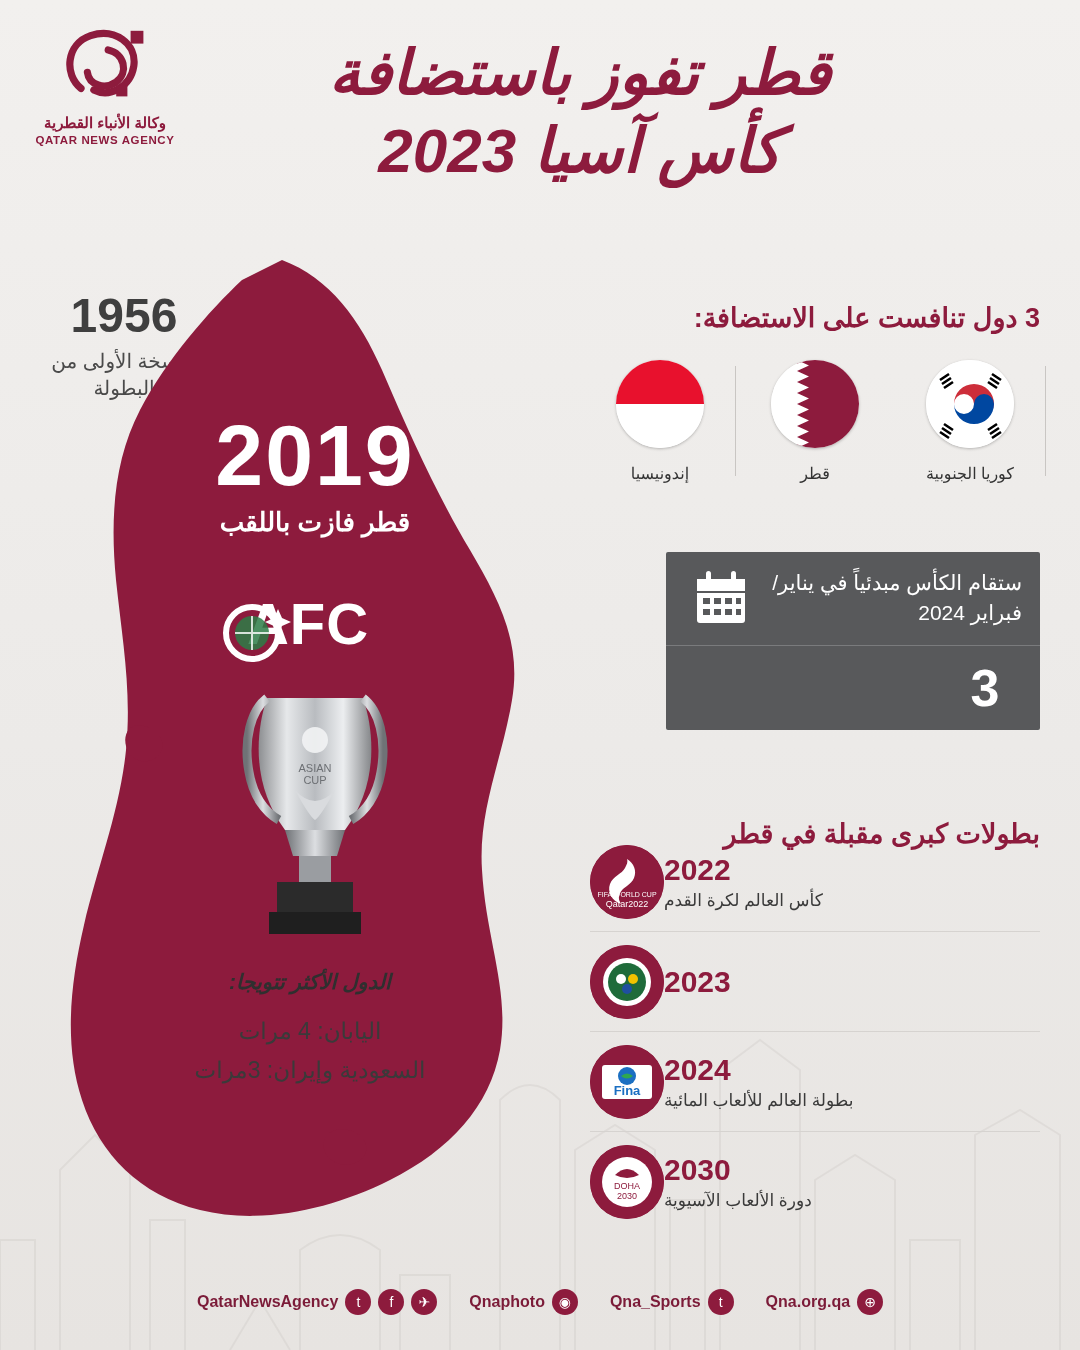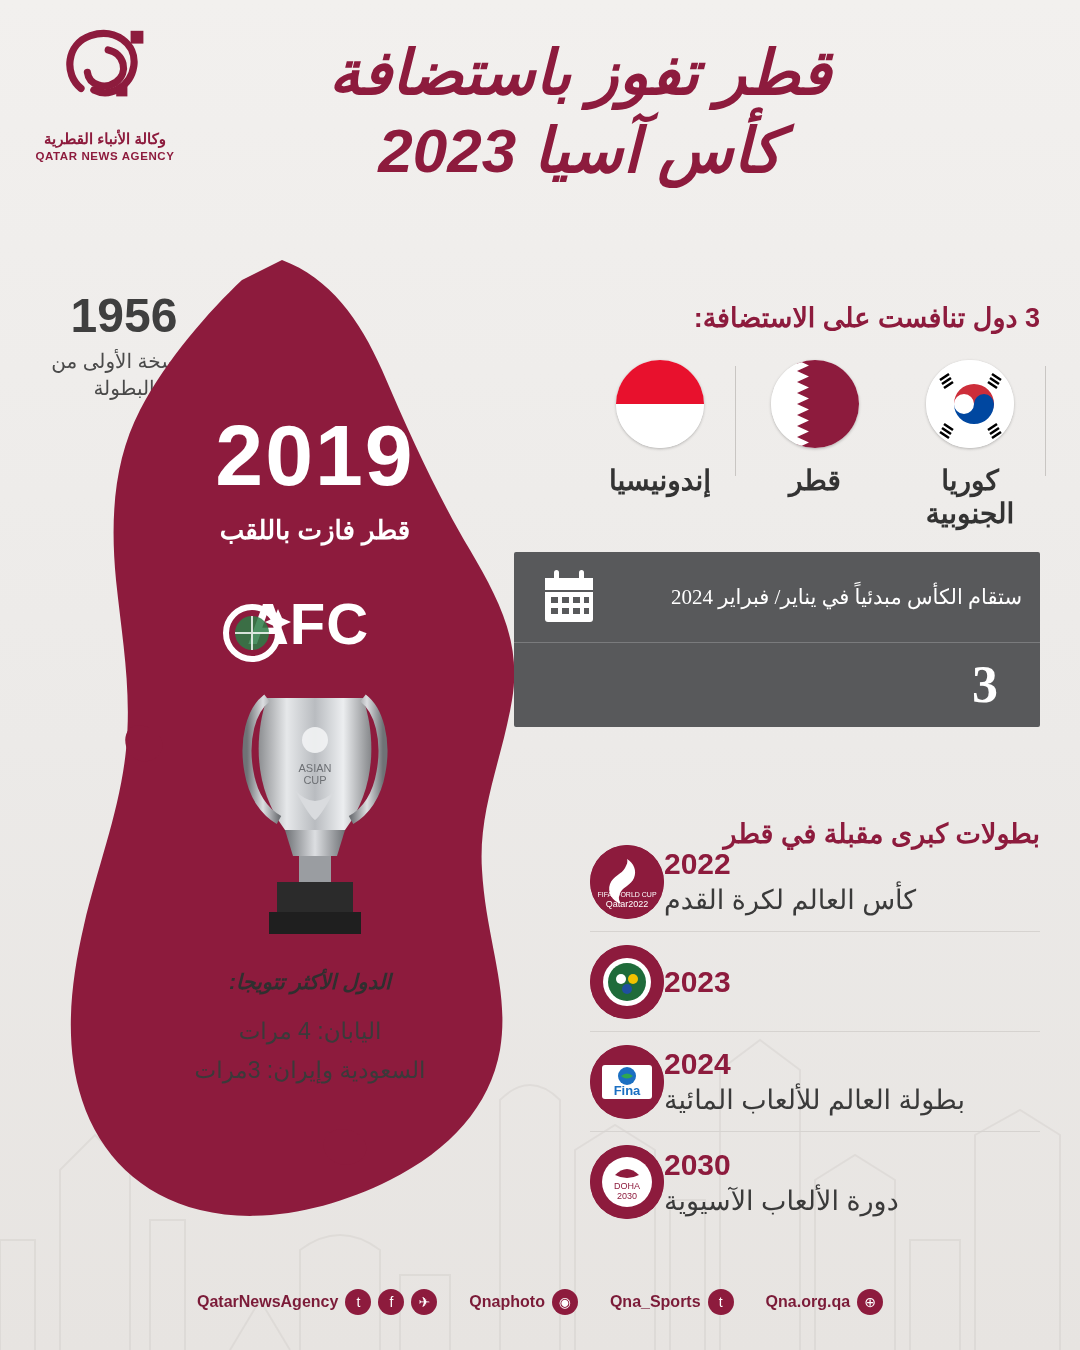--- a/index.html
+++ b/index.html
@@ -33,42 +33,42 @@
     color: #8d1b3d;
     font-size: 62px;
     font-weight: bold;
     line-height: 1.25;
     letter-spacing: -1px;
   }
   .logo {
     position: absolute; top: 26px; right: 896px; width: 158px; text-align: center;
   }
   .logo-mark { width: 100px; height: 80px; margin: 0 auto; }
-  .logo-ar { color: #8d1b3d; font-size: 15px; font-weight: bold; margin-top: 20px; }
+  .logo-ar { color: #8d1b3d; font-size: 15px; font-weight: bold; margin-top: 4px; }
   .logo-en { color: #8d1b3d; font-size: 11.5px; font-weight: bold; letter-spacing: .6px; margin-top: 2px; }
 
   
   .year1956 {
     position: absolute; top: 292px; left: 44px; width: 160px; text-align: center;
   }
   .year1956 .big { color: #3f3f3f; font-size: 48px; font-weight: bold; line-height: 1; }
   .year1956 .sub { color: #4a4a4a; font-size: 20px; line-height: 1.35; margin-top: 8px; }
 
   
   .map-wrap { position: absolute; left: 30px; top: 250px; width: 560px; height: 1000px; }
   .map-overlay { position: absolute; left: 0; top: 0; width: 560px; height: 1000px; }
 
   .map-2019 {
     position: absolute; left: 150px; top: 165px; width: 270px; text-align: center;
     color: #ffffff;
   }
   .map-2019 .num {
     font-size: 86px; font-weight: bold; letter-spacing: 2px; line-height: .95;
   }
-  .map-2019 .cap { font-size: 26px; font-weight: bold; margin-top: 18px; }
+  .map-2019 .cap { font-size: 26px; font-weight: bold; margin-top: 10px; }
 
   .afc {
     position: absolute; left: 178px; top: 345px; width: 200px; text-align: center;
   }
   .afc-text { color:#fff; font-size: 58px; font-weight: bold; letter-spacing: 1px; line-height:1; position:relative; display:inline-block; }
 
   .trophy { position: absolute; left: 195px; top: 430px; width: 180px; height: 270px; }
 
   .most-titles {
     position: absolute; left: 60px; top: 720px; width: 440px; text-align: center; color: #333;
@@ -88,54 +88,54 @@
 
   .flags {
     position: absolute; top: 360px; right: 40px; width: 450px; height: 170px;
     display: flex; flex-direction: row; justify-content: space-between; align-items: flex-start;
   }
   .flag-item { width: 140px; text-align: center; position: relative; }
   .flag-circle {
     width: 88px; height: 88px; border-radius: 50%; margin: 0 auto; overflow: hidden;
     box-shadow: 0 1px 3px rgba(0,0,0,.25); background: #fff; position: relative;
   }
-  .flag-label { margin-top: 16px; font-size: 28px; color: #333; font-weight: bold; }
+  .flag-label { margin-top: 16px; font-size: 16px; color: #333; font-weight: normal; }
   .flag-div {
     position: absolute; top: 6px; width: 1px; height: 110px; background: #c9c6c3;
   }
 
   
   .fl-qa-white { position:absolute; left:0; top:0; width:30%; height:100%; background:#fff; }
   .fl-qa-maroon { position:absolute; left:30%; top:0; width:70%; height:100%; background:#8d1b3d; }
   
   .fl-id-top { position:absolute; left:0; top:0; width:100%; height:50%; background:#e8112d; }
   .fl-id-bot { position:absolute; left:0; top:50%; width:100%; height:50%; background:#fff; }
   
   .fl-kr { position:absolute; inset:0; background:#fff; }
 
   .info-box {
-    position: absolute; right: 40px; top: 552px; width: 526px;
-    background: #58595b; color: #fff; border-radius: 2px; font-family: Liberation Serif, serif;
+    position: absolute; right: 40px; top: 552px; width: 374px;
+    background: #58595b; color: #fff; border-radius: 2px;
   }
   .info-row { display: flex; flex-direction: row; align-items: center; padding: 16px 18px; }
   .info-row + .info-row { border-top: 1px solid #7a7b7d; }
   .info-icon { width: 74px; flex: 0 0 74px; display: flex; align-items: center; justify-content: center; }
   .info-text { flex: 1; text-align: right; font-size: 21px; line-height: 1.45; padding-left: 6px; }
   .big3 { font-size: 52px; font-weight: bold; line-height: 1; }
 
   
   .events { position: absolute; right: 40px; top: 832px; width: 450px; }
   .event {
     display: flex; align-items: center;
     height: 100px; border-bottom: 1px solid #d6d3d0;
   }
   .event:last-child { border-bottom: none; }
   .ev-text { flex: 1; text-align: left; padding-right: 22px; }
   .ev-year { color: #8d1b3d; font-size: 30px; font-weight: bold; line-height: 1.1; }
-  .ev-name { color: #3a3a3a; font-size: 27px; margin-top: 4px; }
+  .ev-name { color: #3a3a3a; font-size: 17px; margin-top: 4px; }
   .ev-badge {
     width: 74px; height: 74px; border-radius: 50%; background: #8d1b3d;
     flex: 0 0 74px; display: flex; align-items: center; justify-content: center;
     color: #fff; overflow: hidden; position: relative;
   }
 
   
   .footer {
     position: absolute; left: 0; bottom: 28px; width: 1080px; height: 40px;
     display: flex; flex-direction: row-reverse; align-items: center; justify-content: center;

